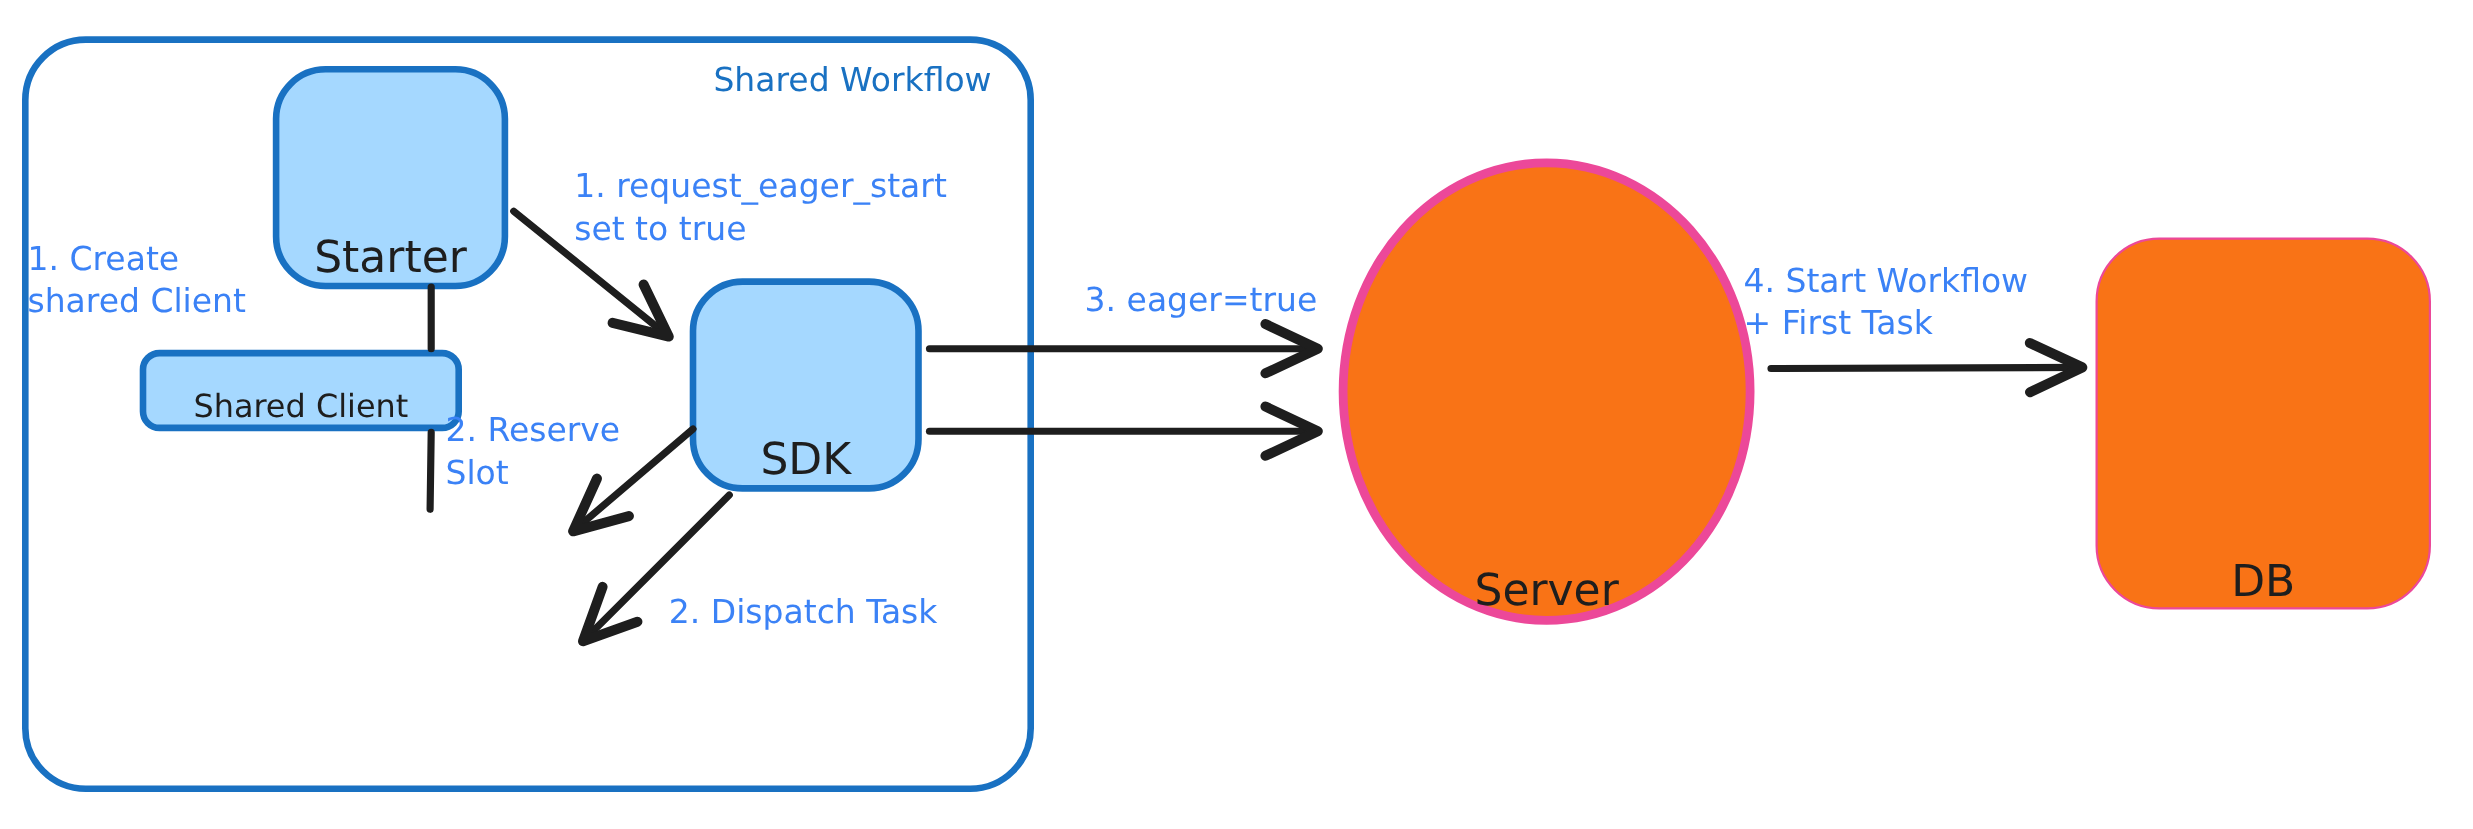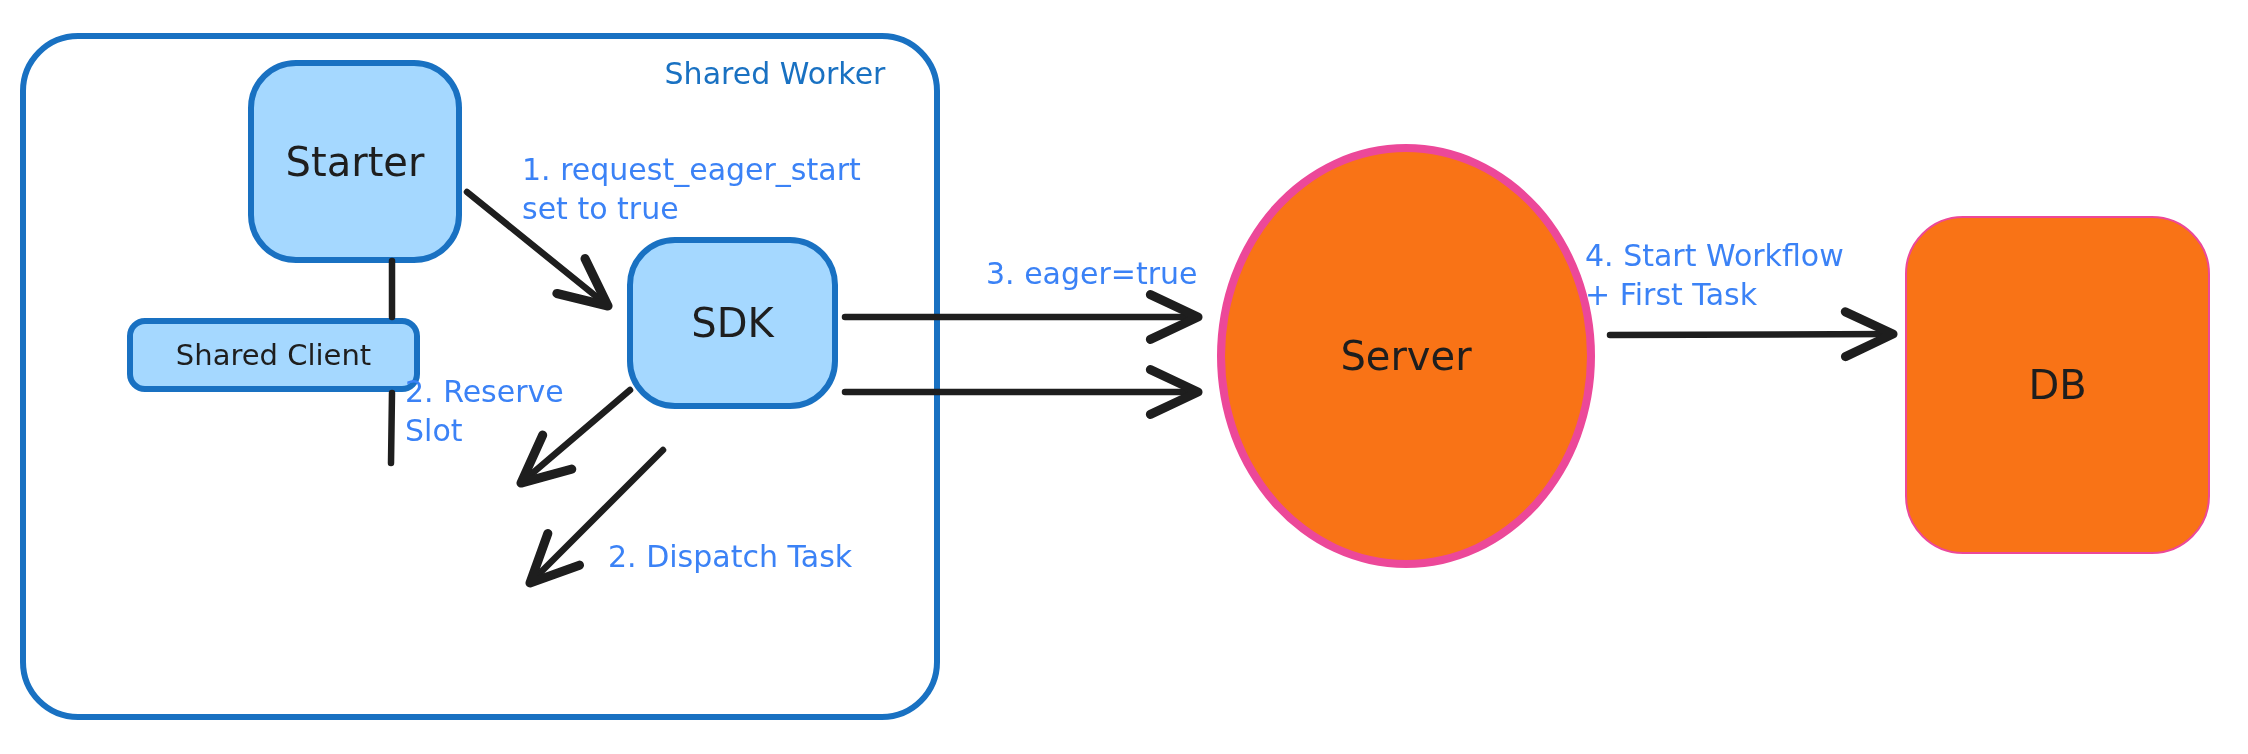--- a/index.html
+++ b/index.html
@@ -6,21 +6,21 @@
   .canvas{
     position:relative;
     width:2248px;height:754px;
     background:#ffffff;
     font-family:"DejaVu Sans", sans-serif;
     color:#1e1e1e;
     overflow:hidden;
   }
   .node{
     position:absolute;
-    display:flex;align-items:center;justify-content:center;
+    display:flex;align-items:flex-end;justify-content:center;
     box-sizing:border-box;
     text-align:center;
     font-size:40px;
     color:#1e1e1e;
     z-index:2;
   }
   .blue-node{background:#a5d8ff;border:6px solid #1971c2;}
   .red-node{background:#f97316;border:2px solid #ec4899;}
   .frame{
     position:absolute;
@@ -34,21 +34,21 @@
     position:absolute;
     left:640px;top:56px;width:270px;
     text-align:center;
     font-size:30px;
     color:#1971c2;
     z-index:2;
   }
   .starter{left:248px;top:60px;width:214px;height:203px;border-radius:48px;}
   .shared-client{left:127px;top:318px;width:293px;height:74px;border-radius:18px;font-size:29px;}
   .worker{left:260px;top:464px;width:212px;height:203px;border-radius:48px;}
-  .sdk{left:627px;top:237px;width:211px;height:172px;border-radius:48px;}
+  .sdk{left:627px;top:253px;width:211px;height:194px;border-radius:48px;}
   .server{left:1217px;top:144px;width:378px;height:424px;border-radius:50%;border-width:8px;}
   .db{left:1905px;top:192px;width:305px;height:338px;border-radius:58px;margin-top:24px;}
   .note{
     position:absolute;
     text-align:left;
     white-space:pre-line;
     font-size:30px;line-height:39px;
     color:#3b82f6;
     z-index:3;
   }
@@ -63,39 +63,41 @@
     position:absolute;left:0;top:0;width:2248px;height:754px;
     z-index:4;pointer-events:none;
   }
 </style>
 </head>
 <body>
 
 <div class="canvas">
 
   <div class="frame"></div>
-  <div class="frame-label">Shared Worker</div>
+  <div class="frame-label">Shared Workflow</div>
 
   <div class="node blue-node starter">
     <span>Starter</span>
   </div>
   <div class="node blue-node shared-client">
     <span>Shared Client</span>
   </div>
   <div class="node blue-node sdk">
     <span>SDK</span>
   </div>
 
   <div class="node red-node server">
     <span>Server</span>
   </div>
   <div class="node red-node db">
     <span>DB</span>
   </div>
 
+  <div class="note note-create">1. Create
+shared Client</div>
   <div class="note note-request">1. request_eager_start
 set to true</div>
   <div class="note note-reserve">2. Reserve
 Slot</div>
   <div class="note note-dispatch">2. Dispatch Task</div>
   <div class="note note-eager">3. eager=true</div>
   <div class="note note-start">4. Start Workflow
 + First Task</div>
 
   <svg class="connector-layer" width="2248" height="754" viewBox="0 0 2248 754" xmlns="http://www.w3.org/2000/svg">

